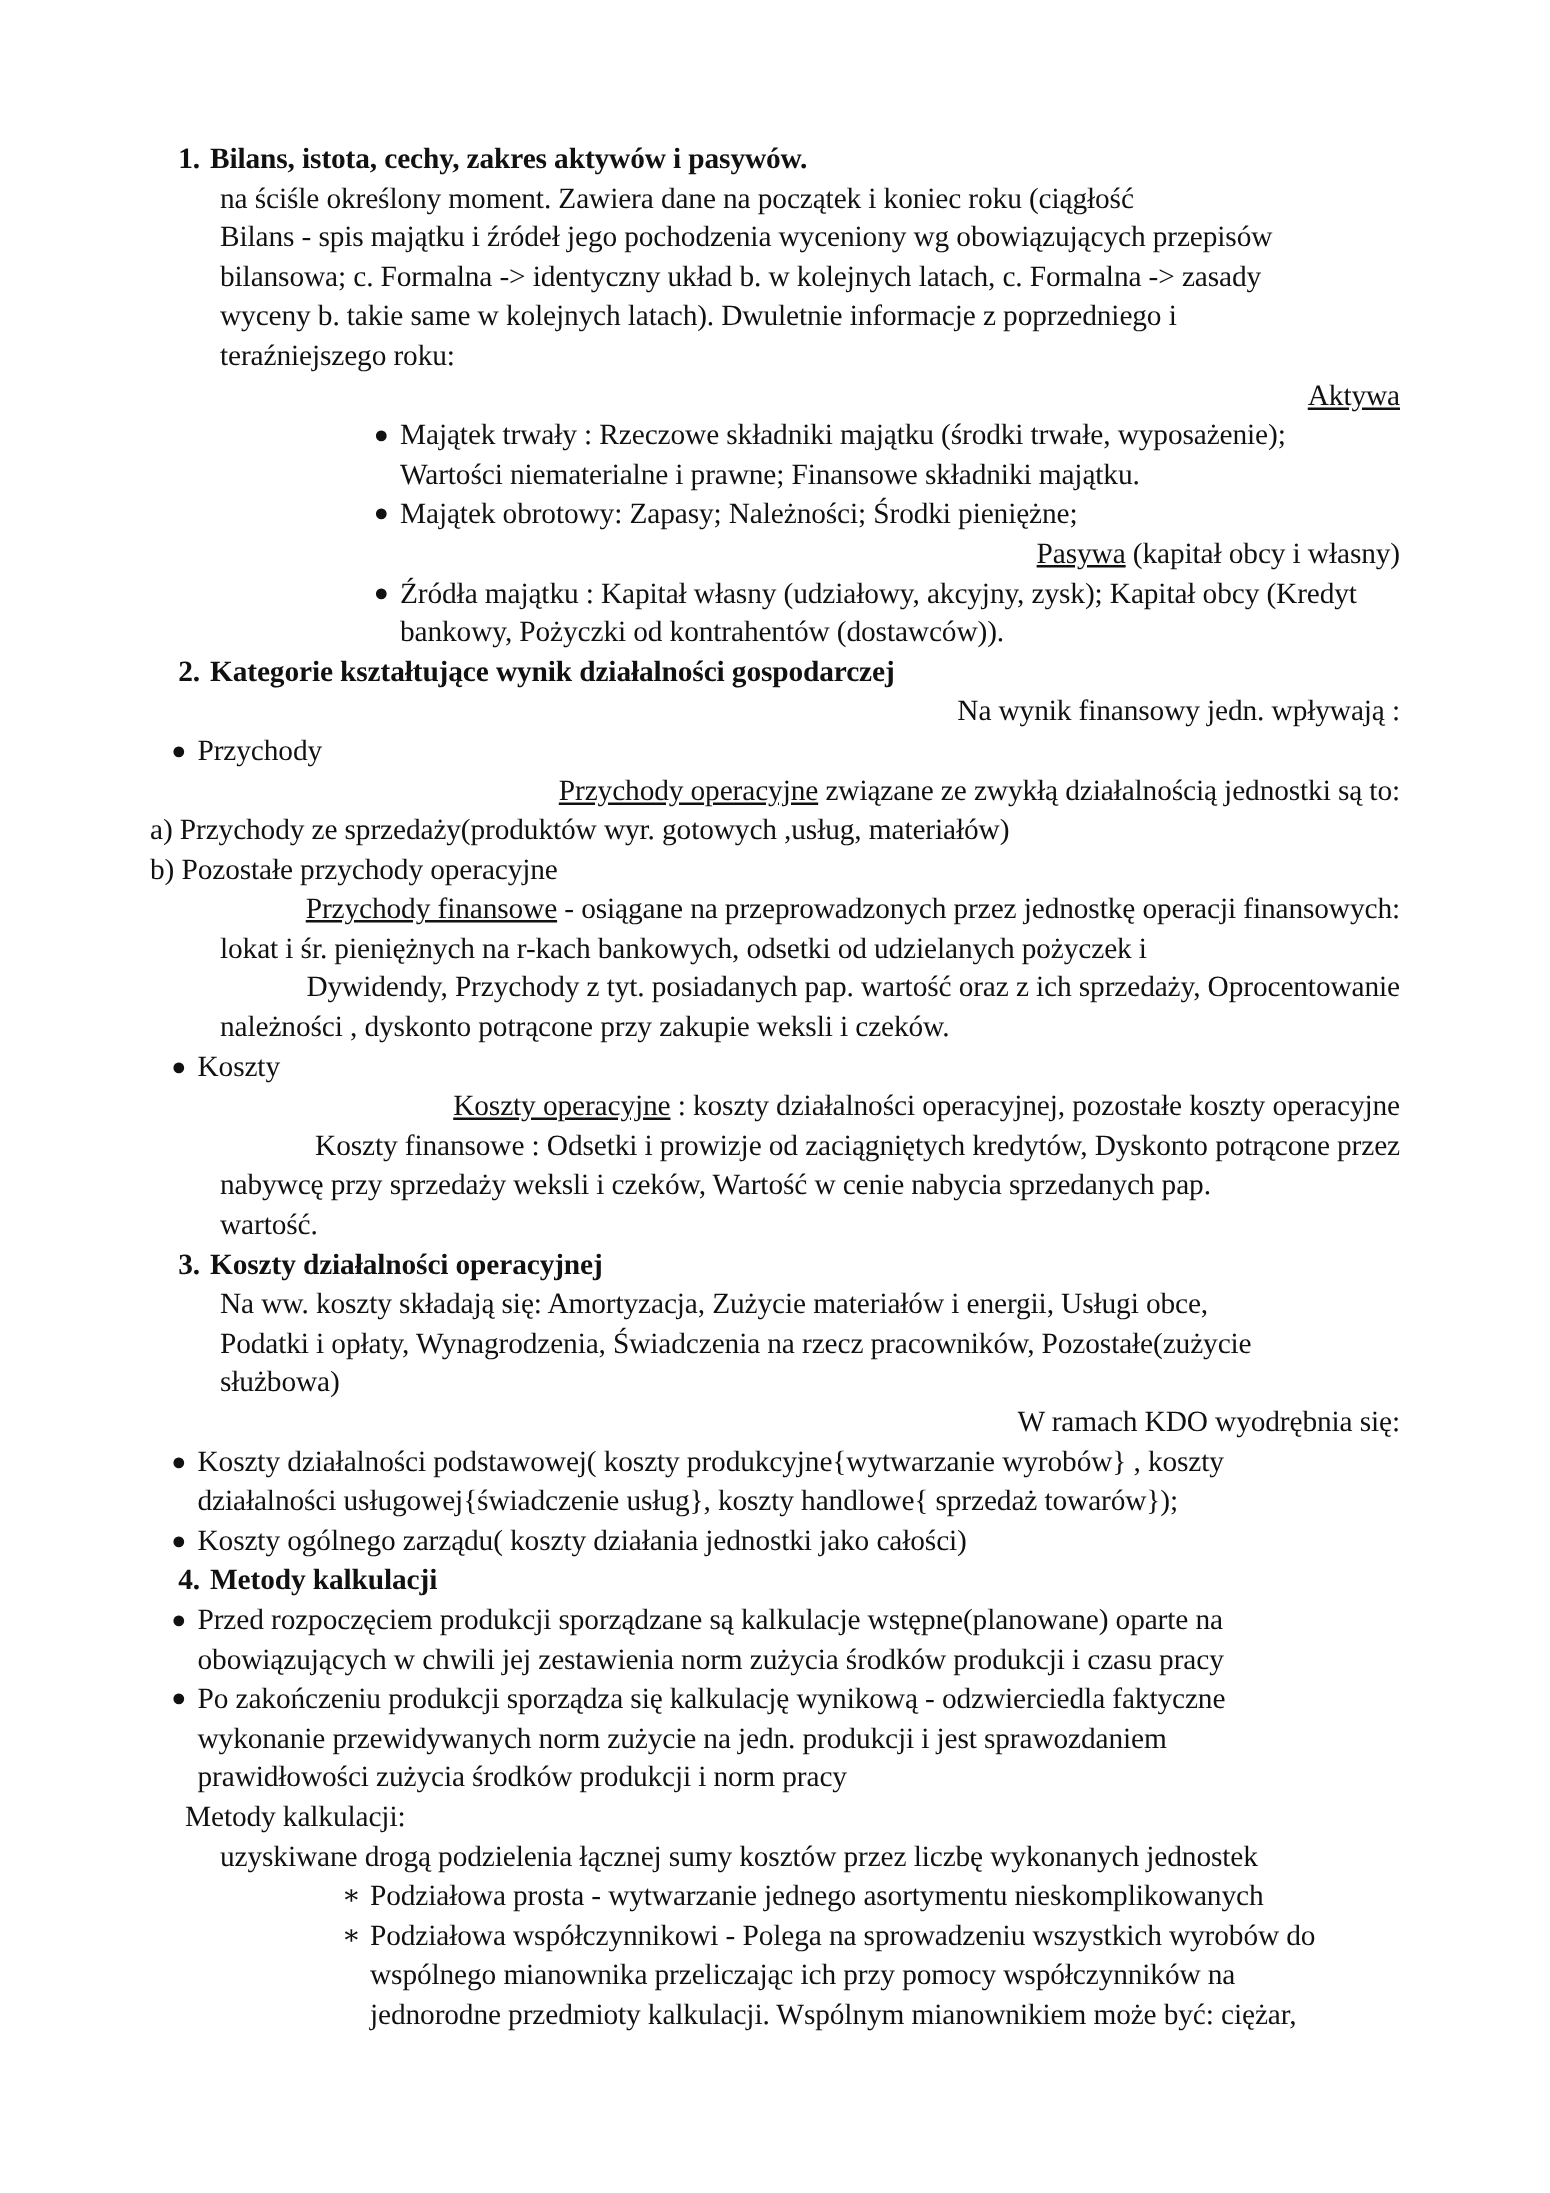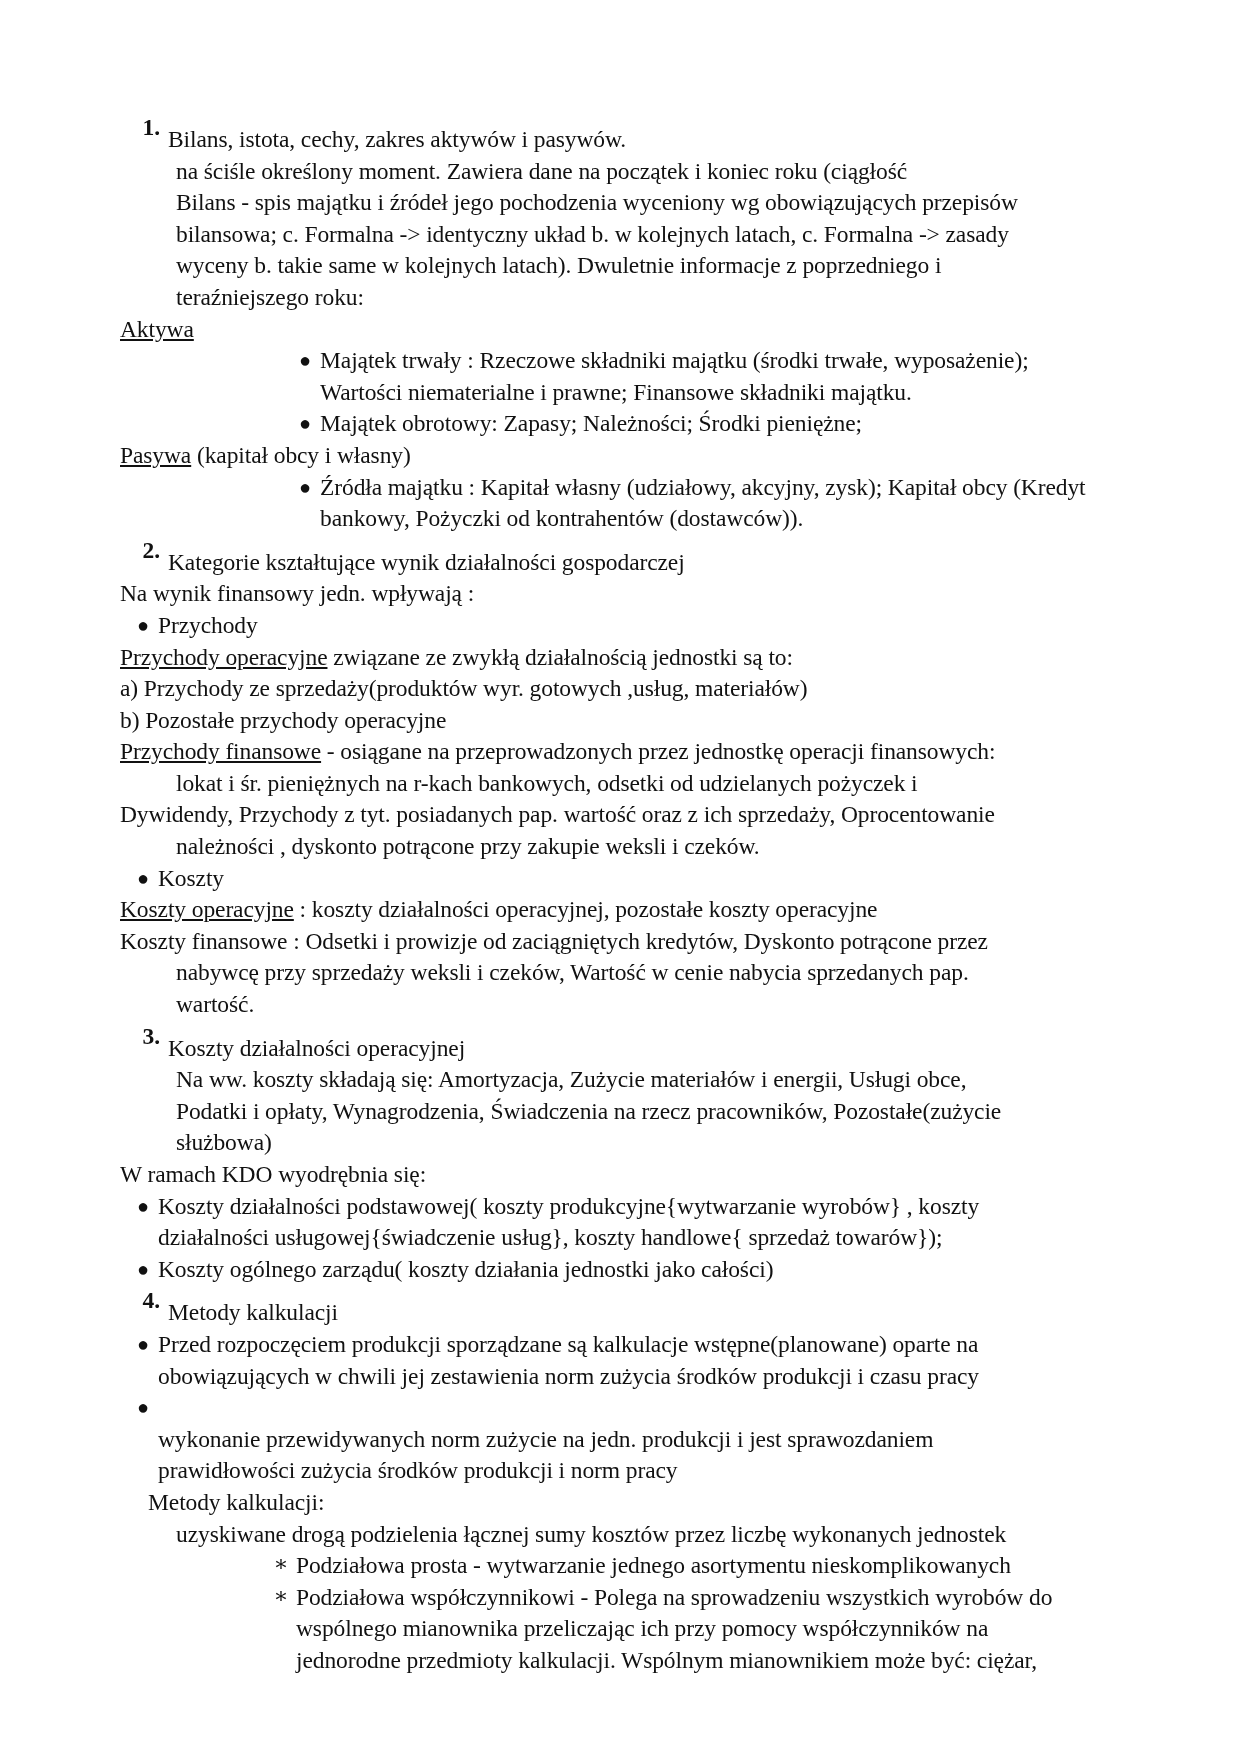--- a/index.html
+++ b/index.html
@@ -38,30 +38,29 @@
   }
   .num-item .num {
     font-weight: bold;
     width: 30px;
     flex: 0 0 30px;
     text-align: right;
     padding-right: 8px;
     box-sizing: border-box;
   }
   .num-item .htext {
-    font-weight: normal;
-    margin-top: 12px;
+    font-weight: bold;
   }
 
   
   .para {
     margin: 0;
   }
   .indent-1 { margin-left: 56px; }
-  .flush   { margin-left: 0; }
+  .flush   { margin-left: 0; text-align: right; }
 
   .u { text-decoration: underline; text-underline-offset: 2px; }
 
   
   .bullet {
     display: flex;
     align-items: flex-start;
   }
   .bullet .dot {
     flex: 0 0 auto;
@@ -203,21 +202,21 @@
       <span class="dot">●</span>
       <span class="btext">
         <span>Przed rozpoczęciem produkcji sporządzane są kalkulacje wstępne(planowane) oparte na</span><br>
         <span>obowiązujących w chwili jej zestawienia norm zużycia środków produkcji i czasu pracy</span><br>
       </span>
     </div>
 
     <div class="bullet bul-out">
       <span class="dot">●</span>
       <span class="btext">
-        <br>
+        <span>Po zakończeniu produkcji sporządza się kalkulację wynikową - odzwierciedla faktyczne</span><br>
         <span>wykonanie przewidywanych norm zużycie na jedn. produkcji i jest sprawozdaniem</span><br>
         <span>prawidłowości zużycia środków produkcji i norm pracy</span>
       </span>
     </div>
 
     <div class="para" style="margin-left:28px">Metody kalkulacji:</div>
 
     <div class="para indent-1">uzyskiwane drogą podzielenia łącznej sumy kosztów przez liczbę wykonanych jednostek</div>
 
     <div class="bullet bul-star">

